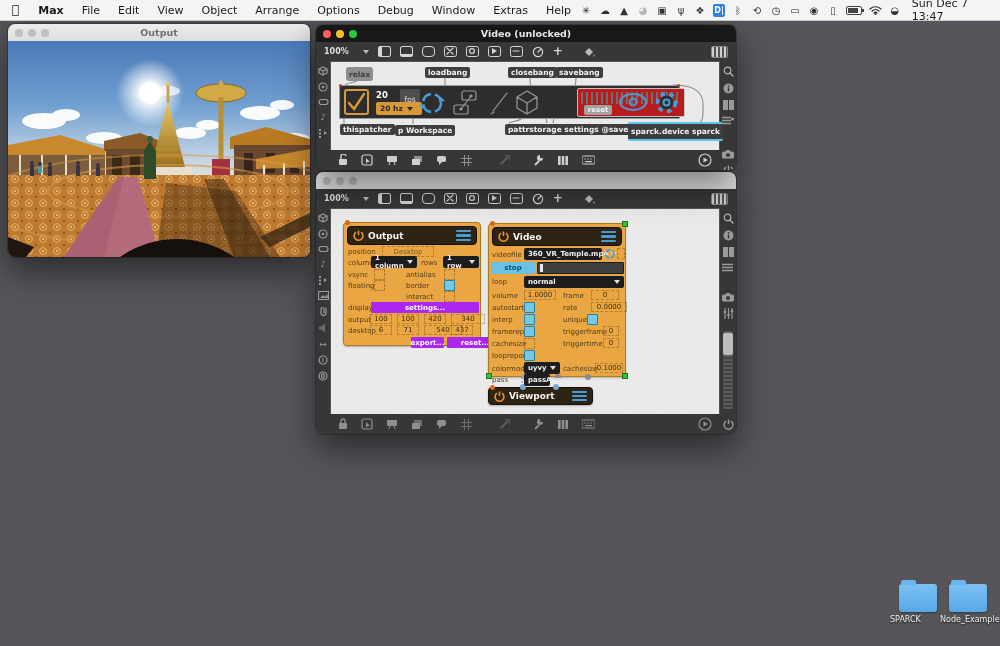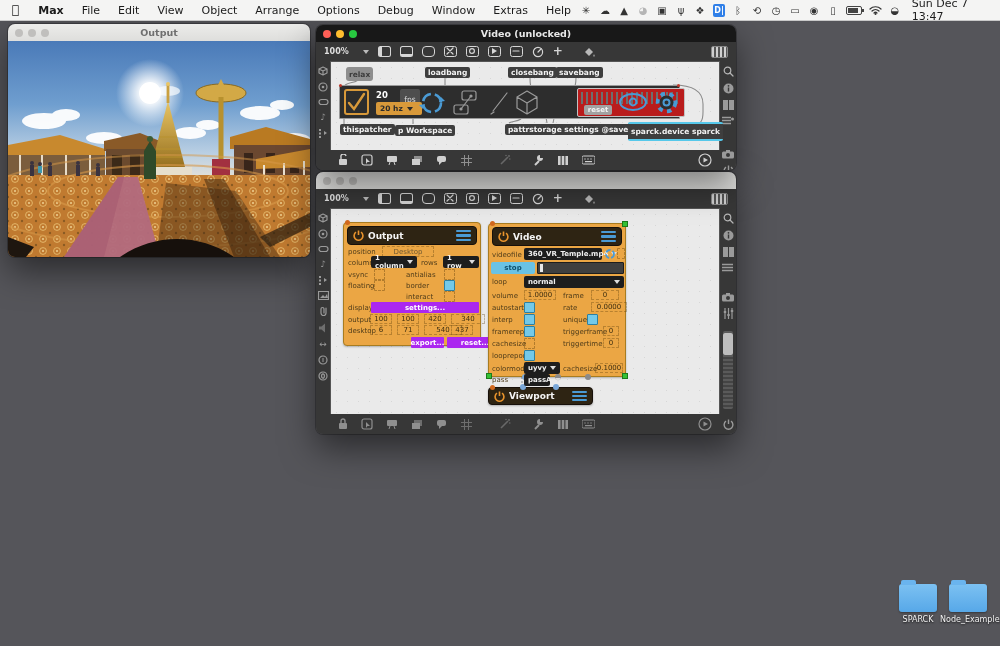--- a/index.html
+++ b/index.html
@@ -80,21 +80,21 @@
   .cb.on { background:#74c9e8; border:1px solid #2d7fa0; }
   .cb.off { border:1px dashed rgba(90,60,10,.4); }
   .pbtn { position:absolute; background:#ab27f0; color:#fff; font-size:7px; font-weight:bold; display:flex; align-items:center; justify-content:center; border-radius:1px; }
   .stopbtn { position:absolute; background:#6ac2e4; color:#0c4f6e; font-size:7px; font-weight:bold; display:flex; align-items:center; justify-content:center; border-radius:2px; }
   .pbar { position:absolute; background:#3f3f3f; border:1px solid #1d1d1d; border-radius:1px; }
   .pbar i { position:absolute; left:2px; top:1px; bottom:1px; width:3px; background:#e8e8e8; }
   .hgreen { position:absolute; width:6px; height:6px; background:#35c135; border:1px solid #1c7a1c; }
   .hdot { position:absolute; width:6px; height:6px; border-radius:50%; }
 
   
-  .folder { position:absolute; width:56px; text-align:center; }
+  .folder { position:absolute; width:56px; }
   .ficon { width:38px; height:28px; margin:0 auto; background:linear-gradient(#7cc1f2,#57a8e8); border-radius:3px; position:relative; box-shadow:0 1px 2px rgba(0,0,0,.35); }
   .ficon::before { content:""; position:absolute; top:-4px; left:2px; width:15px; height:5px; background:#6ab4ee; border-radius:2px 2px 0 0; }
   .flabel { margin-top:3px; font-size:8px; color:#f2f2f2; text-shadow:0 1px 2px rgba(0,0,0,.8); }
 
   svg { display:block; }
   .thin { stroke-width:1.2; fill:none; stroke-linecap:round; stroke-linejoin:round; }
 </style>
 </head>
 <body>
 

